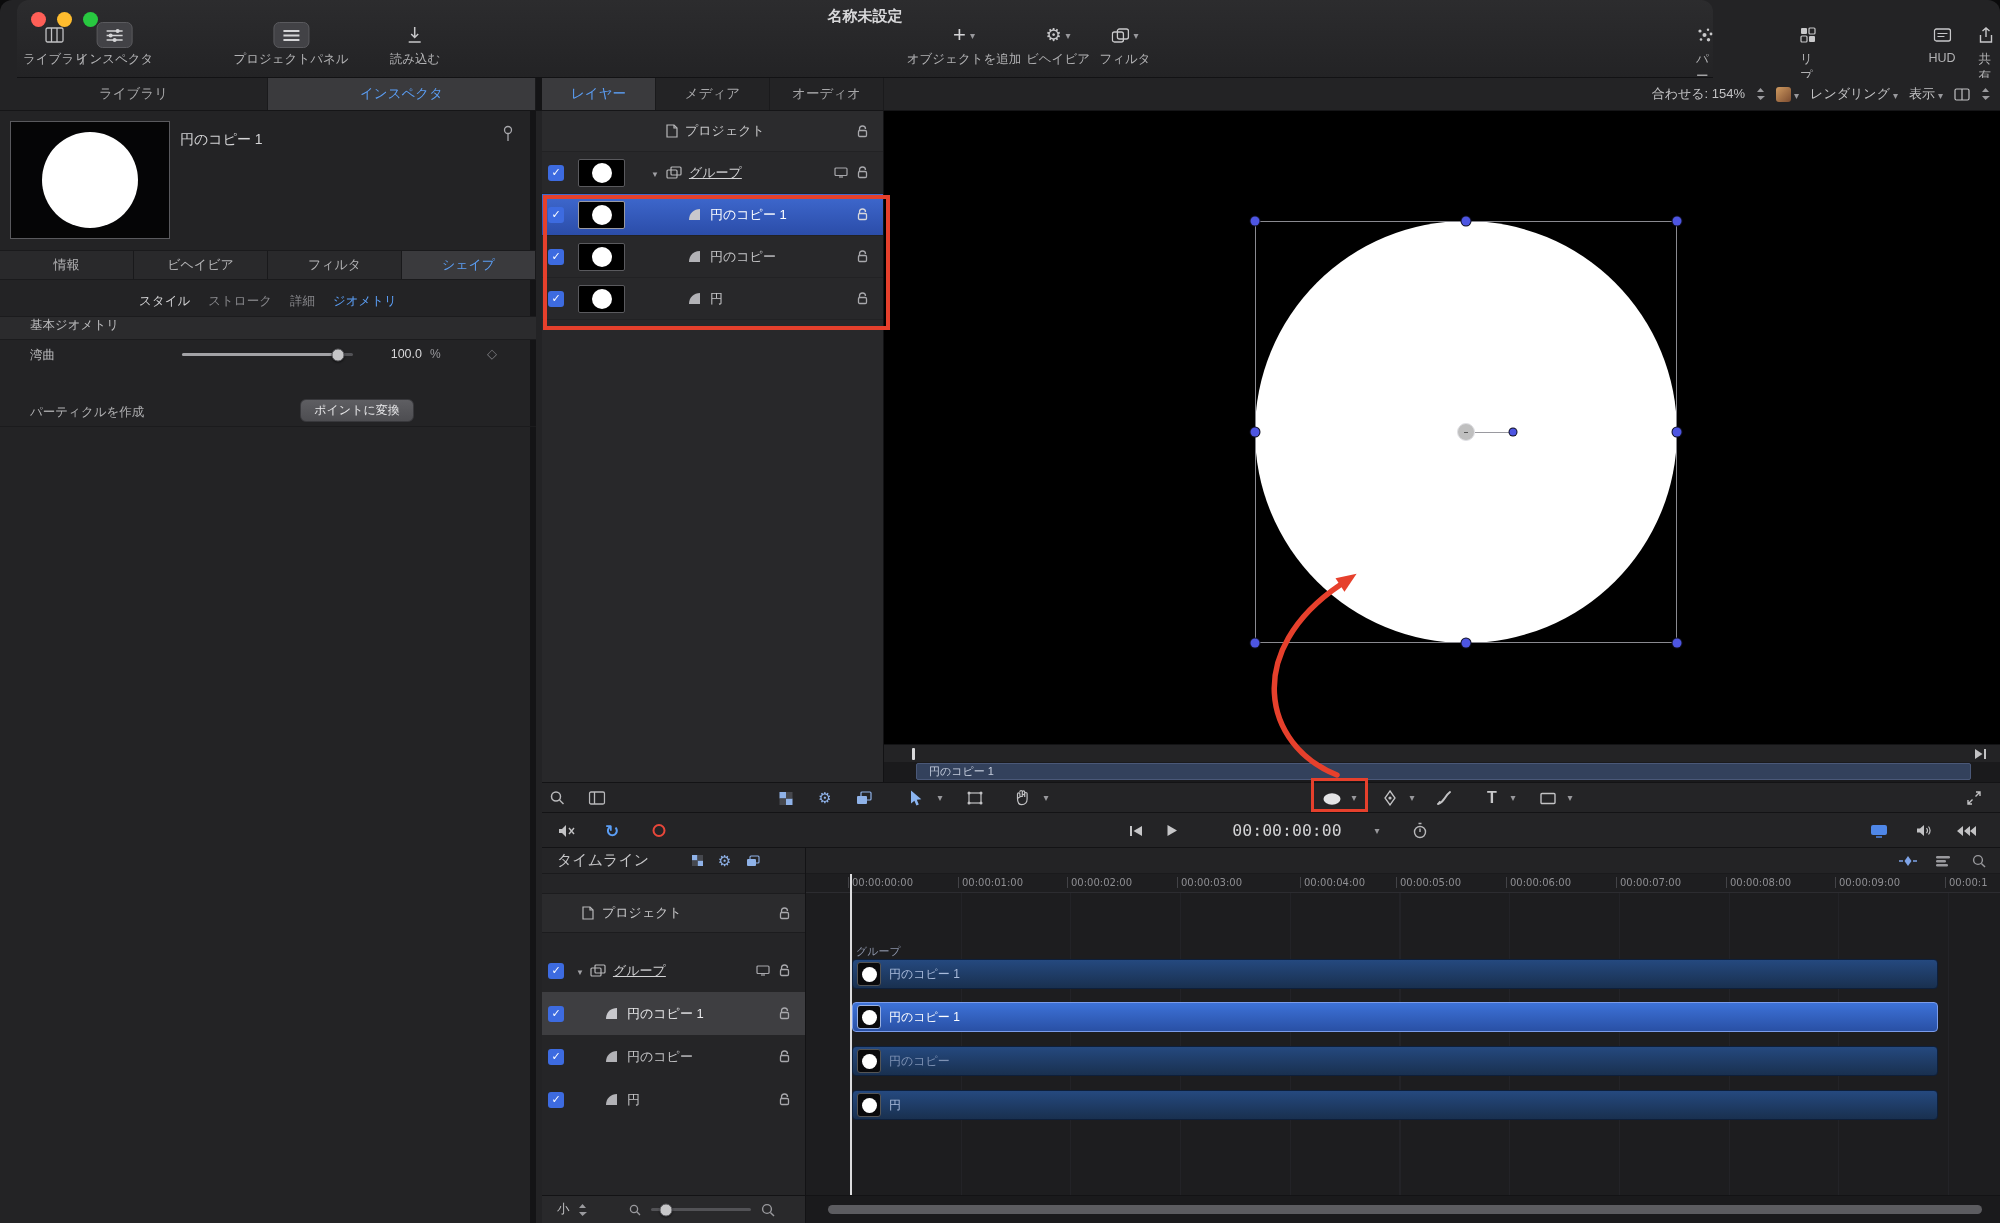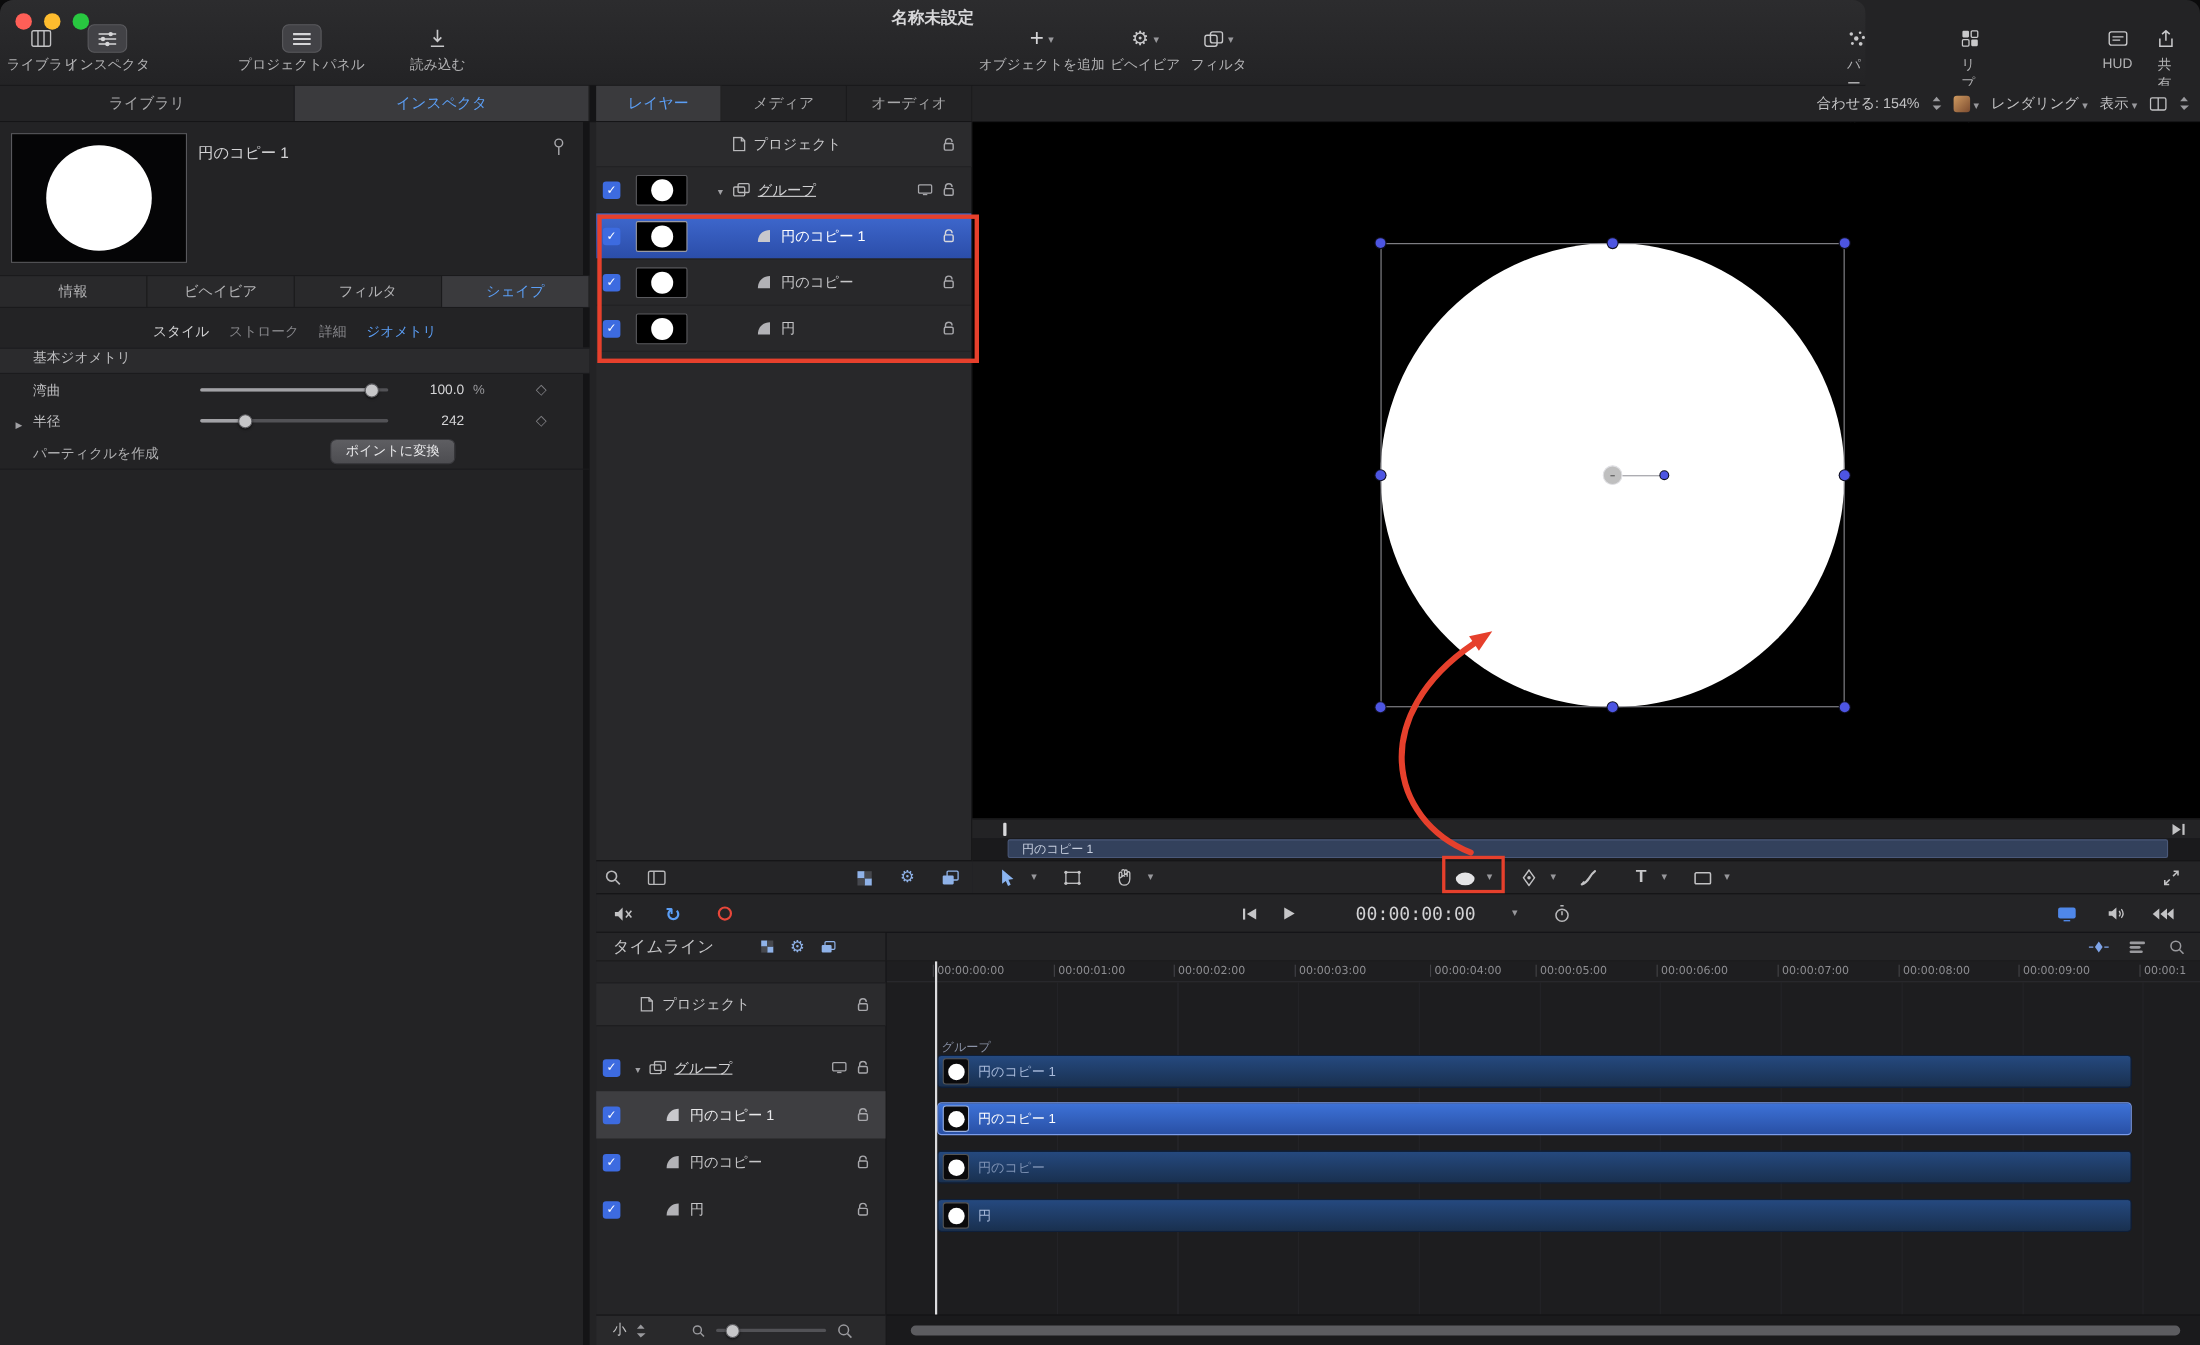--- a/index.html
+++ b/index.html
@@ -3,21 +3,21 @@
 <meta charset="utf-8">
 <style>
 *{margin:0;padding:0;box-sizing:border-box}
 html,body{background:#0b0b0c}
 #app{position:relative;width:2000px;height:1223px;background:#232325;overflow:hidden;
   font-family:"Liberation Sans","DejaVu Sans",sans-serif;color:#c6c6c8;font-size:13px;
   border-radius:12px 12px 0 0;cursor:default}
 svg.ic{display:block}
 
 
-#titlebar{position:absolute;left:0;top:0;width:1696px;height:78px;
+#titlebar{position:absolute;left:17px;top:0;width:1696px;height:78px;
   background:linear-gradient(#2c2c2e,#232325);border-bottom:1px solid #121214;border-radius:12px 12px 0 0}
 .tl{width:15px;height:15px;border-radius:50%;display:inline-block}
 #win-title{position:absolute;top:7px;left:0;right:0;text-align:center;font-size:15px;font-weight:700;color:#d8d8da}
 .tbtn{position:absolute;top:22px;transform:translateX(-50%);display:flex;flex-direction:column;align-items:center;gap:3px;color:#b2b2b4;font-size:12.5px}
 .tbtn .ti{height:26px;display:flex;align-items:center;justify-content:center;gap:4px}
 .ti.boxed{background:#424246;border:1px solid #5a5a5e;border-radius:6px;padding:3px 8px}
 .i-chev::after{content:"▾";font-size:10px;color:#98989c;line-height:1}
 .i-plus::after{content:"+";font-size:22px;font-weight:300;color:#d4d4d6;line-height:20px}
 .i-gear::after{content:"⚙";font-size:18px;color:#c8c8ca;line-height:1}
 .i-gear.blue::after{color:#8fb2e8;font-size:15px}
@@ -292,30 +292,20 @@
       <span class="ctl-label" style="position:absolute;left:30px;top:7px">湾曲</span>
       <div class="slider" style="position:absolute;left:182px;top:13px;width:171px">
         <div class="fill" style="width: 91%;"></div>
         <div class="thumb" style="left: 91%;"></div>
       </div>
       <span class="val" style="position:absolute;left:358px;top:7px;width:64px">100.0</span>
       <span style="position:absolute;left:430px;top:7px;font-size:12px;color:#98989c">%</span>
       <span class="i-diamond" style="position:absolute;left:487px;top:6px"></span>
     </div>
 
-    <div style="position:absolute;left:0;top:257px;width:536px;height:28px">
-      <span class="i-disc-right" style="position:absolute;left:14px;top:9px"></span>
-      <span class="ctl-label" style="position:absolute;left:30px;top:7px">半径</span>
-      <div class="slider" style="position:absolute;left:182px;top:13px;width:171px">
-        <div class="fill" style="width: 24%;"></div>
-        <div class="thumb" style="left: 24%;"></div>
-      </div>
-      <span class="val" style="position:absolute;left:358px;top:7px;width:64px">242</span>
-      <span class="i-diamond" style="position:absolute;left:487px;top:6px"></span>
-    </div>
 
     <div style="position:absolute;left:0;top:285px;width:536px;height:31px;border-bottom:1px solid #1b1b1d">
       <span style="position:absolute;left:30px;top:8px;font-size:12.5px;color:#b0b0b2">パーティクルを作成</span>
       <div class="pushbtn" style="position:absolute;left:300px;top:3px;width:114px;height:23px">
         <span>ポイントに変換</span>
       </div>
     </div>
   </div>
 
   <div id="layers">

